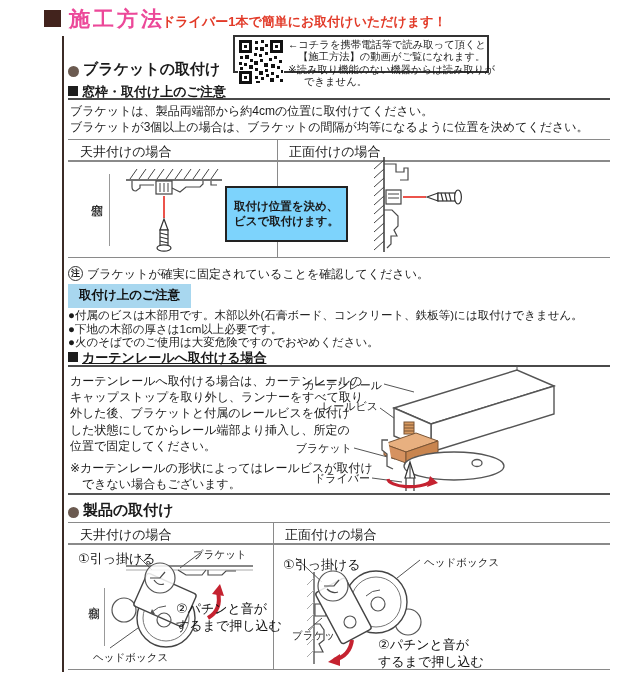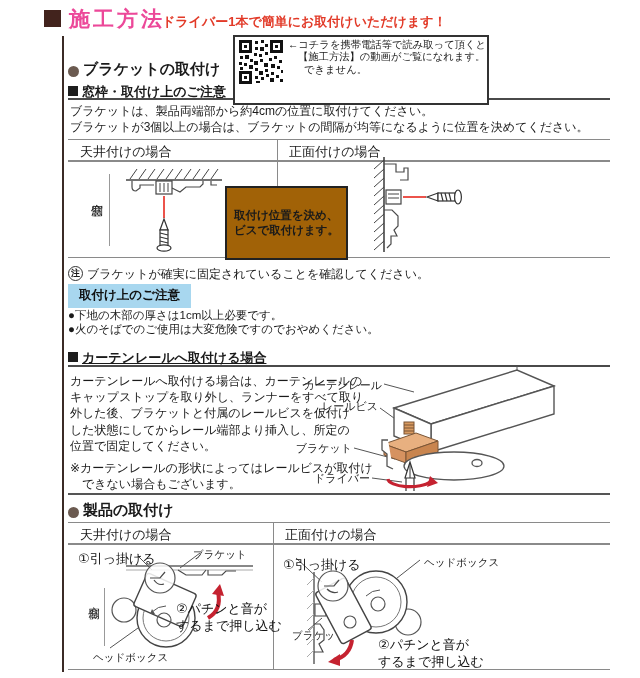--- a/index.html
+++ b/index.html
@@ -13,22 +13,22 @@
   .b { font-weight:bold; }
   .hline { position:absolute; background:#8a8a8a; height:1px; }
   .vline { position:absolute; background:#8a8a8a; width:1px; }
   .maroon { color:#ec4899; }
   .red { color:#e23a28; }
   .sq { position:absolute; background:#1d1d1d; }
   .bullet { position:absolute; width:11px; height:11px; border-radius:50%; background:#6b5a50; }
   .body12 { font-size:12px; line-height:15.5px; }
   .lbl { font-size:10.5px; color:#222; }
   .callout {
-    position:absolute; border:2px solid #222; background:#a16207;
-    padding:20px 7px; font-size:11.5px; line-height:15px; font-weight:bold; z-index:3;
+    position:absolute; border:2px solid #222; background:#7dd3fc;
+    padding:11px 7px; font-size:11.5px; line-height:15px; font-weight:bold; z-index:3;
   }
   .cautionTitle {
     position:absolute; background:#a8d7ef; color:#111; font-weight:bold;
     font-size:12.5px; padding:3px 11px 4px 11px;
   }
   .circledNote {
     position:absolute; width:15px; height:15px; border:1px solid #333; border-radius:50%;
     font-size:9px; line-height:13px; text-align:center; font-weight:bold;
   }
   .vertText { writing-mode:vertical-rl; text-orientation:upright; letter-spacing:2px; }
@@ -40,21 +40,21 @@
 <body>
 
 <div class="page">
 
   <div class="sq" style="left:44px; top:10px; width:17px; height:17px; background:#42231d;"></div>
   <div class="abs b maroon" style="left:69px; top:5px; font-size:21px; letter-spacing:3px;">施工方法</div>
   <div class="abs b red" style="left:162px; top:13px; font-size:13px;">ドライバー1本で簡単にお取付けいただけます！</div>
 
   <div class="abs" style="left:62px; top:36px; width:2px; height:636px; background:#3b2b26;"></div>
 
-  <div class="abs" style="left:233px; top:35px; width:256px; height:70px; border:2px solid #333; background:#fff; z-index:2;">
+  <div class="abs" style="left:233px; top:35px; width:256px; height:38px; border:2px solid #333; background:#fff; z-index:2;">
     <svg style="left:3px; top:2px;" width="46" height="46" viewBox="0 0 46 46">
       <rect x="0" y="0" width="46" height="46" fill="#fff"></rect>
       <g fill="#111">
         <rect x="1" y="1" width="13" height="13"></rect>
           <rect x="32" y="1" width="13" height="13"></rect>
           <rect x="1" y="32" width="13" height="13"></rect>
         <rect x="4" y="4" width="7" height="7" fill="#fff"></rect>
           <rect x="35" y="4" width="7" height="7" fill="#fff"></rect>
           <rect x="4" y="35" width="7" height="7" fill="#fff"></rect>
         <rect x="6" y="6" width="3" height="3"></rect>
@@ -93,20 +93,21 @@
           <rect x="33" y="33" width="3" height="3"></rect>
         <rect x="32" y="39" width="4" height="4"></rect>
           <rect x="38" y="36" width="3" height="3"></rect>
           <rect x="42" y="40" width="3" height="3"></rect>
           <rect x="18" y="42" width="4" height="2"></rect>
       </g>
     </svg>
     <div class="abs" style="left:53px; top:2px; font-size:10.3px; line-height:12.4px;">
       <div>←コチラを携帯電話等で読み取って頂くと</div>
       <div style="padding-left:10px;">【施工方法】の動画がご覧になれます。</div>
+      <div>※読み取り機能のない機器からは読み取りが</div>
       <div style="padding-left:16px;">できません。</div>
     </div>
   </div>
 
   <div class="bullet" style="left:68px; top:66px;"></div>
   <div class="abs b" style="left:83px; top:60px; font-size:15px;">ブラケットの取付け</div>
 
   <div class="sq" style="left:68px; top:86px; width:10px; height:10px;"></div>
   <div class="abs b" style="left:82px; top:83px; font-size:13px;">窓枠・取付け上のご注意</div>
   <div class="abs" style="left:68px; top:98px; width:542px; height:2px; background:#4a4a4a;"></div>
@@ -191,20 +192,21 @@
         <line x1="89" y1="41" x2="91" y2="49"></line>
       <ellipse cx="98" cy="45" rx="3.4" ry="7"></ellipse>
     </g>
   </svg>
 
   <div class="circledNote" style="left:68px; top:266px;">注</div>
   <div class="abs body12" style="left:87px; top:267px;">ブラケットが確実に固定されていることを確認してください。</div>
 
   <div class="cautionTitle" style="left:68px; top:284px;">取付け上のご注意</div>
   <div class="abs" style="left:68px; top:309px; font-size:11.5px; line-height:13.6px;">
+    <div>●付属のビスは木部用です。木部以外(石膏ボード、コンクリート、鉄板等)には取付けできません。</div>
     <div>●下地の木部の厚さは1cm以上必要です。</div>
     <div>●火のそばでのご使用は大変危険ですのでおやめください。</div>
   </div>
 
   <div class="sq" style="left:68px; top:352px; width:10px; height:10px;"></div>
   <div class="abs b" style="left:82px; top:349px; font-size:13px;text-decoration:underline;">カーテンレールへ取付ける場合</div>
   <div class="abs" style="left:68px; top:365px; width:542px; height:2px; background:#4a4a4a;"></div>
 
   <div class="abs" style="left:70px; top:373px; font-size:12px; line-height:16.2px;">
     <div>カーテンレールへ取付ける場合は、カーテンレールの</div>

